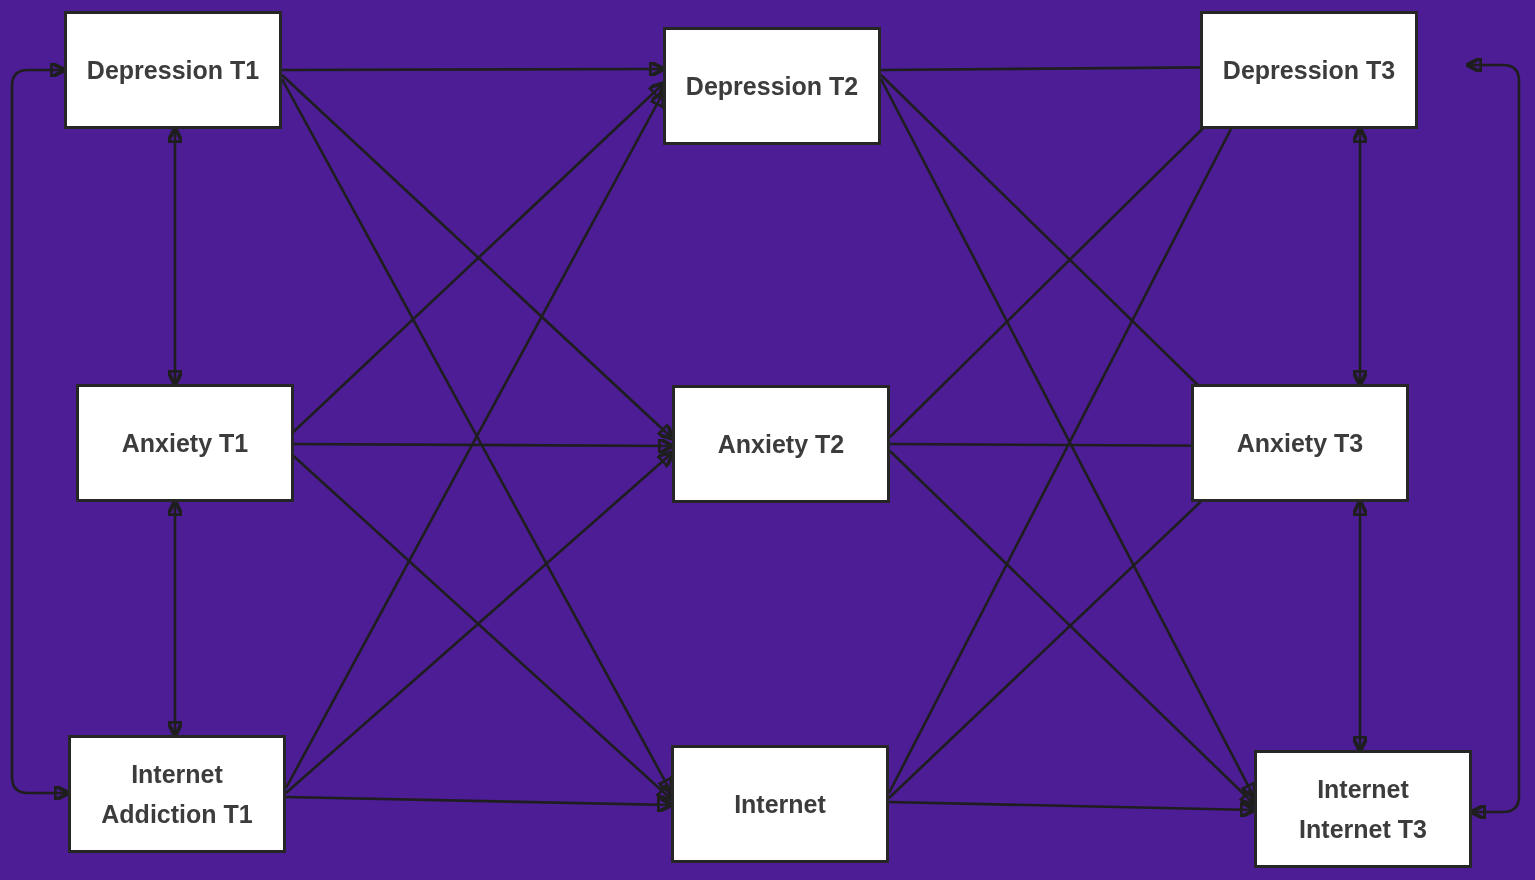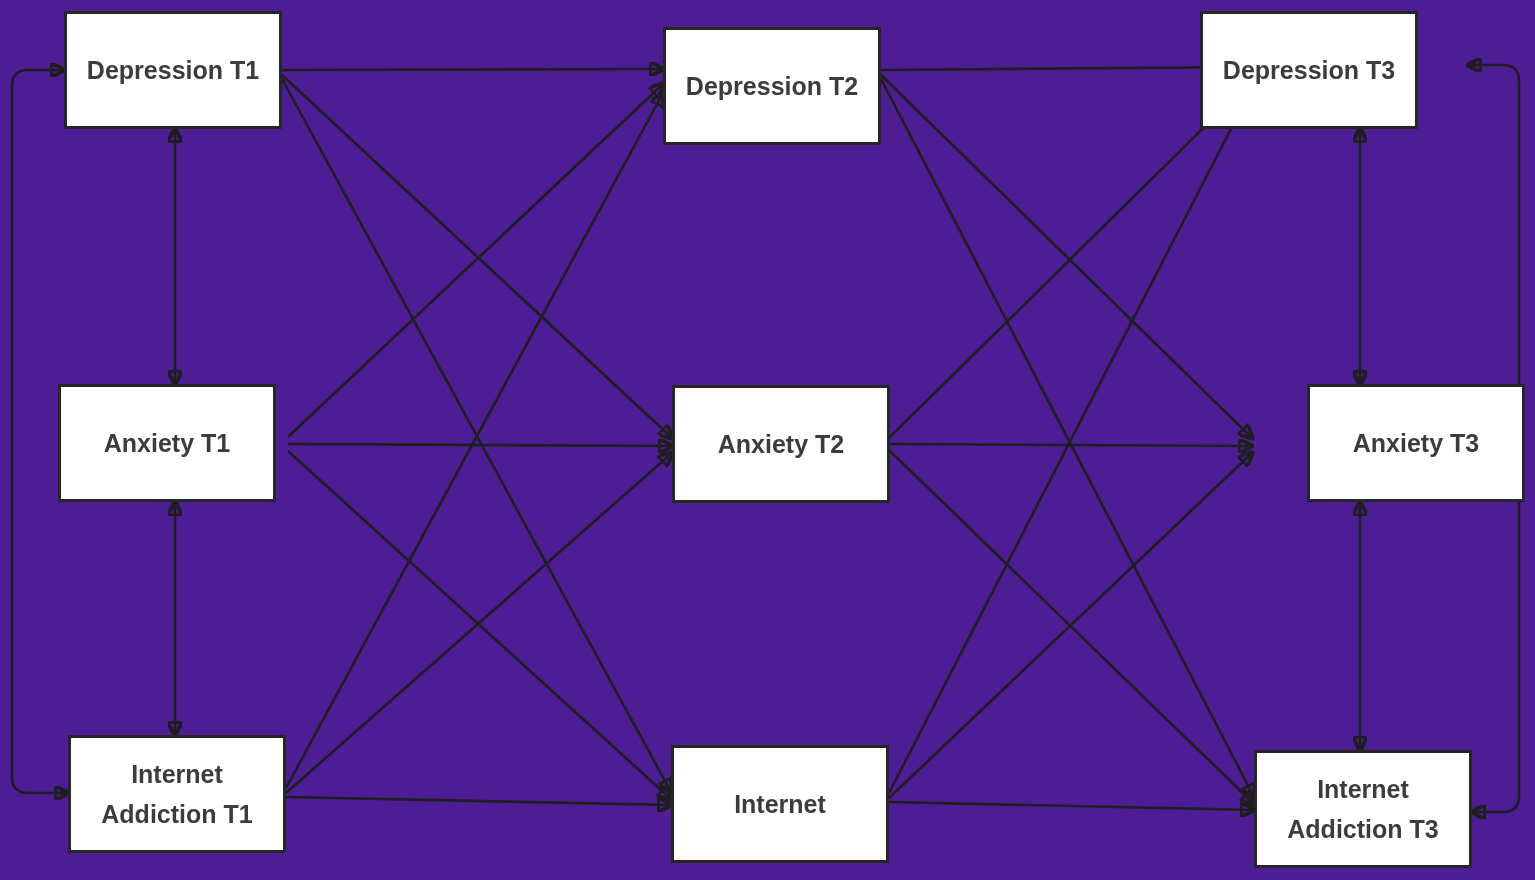--- a/index.html
+++ b/index.html
@@ -35,27 +35,27 @@
     justify-content: center;
     text-align: center;
     color: #3c3c3c;
     font-size: 25px;
     font-weight: 700;
     line-height: 40px;
   }
   .node span { display: block; white-space: nowrap; }
   
   #n-dep-t1 { left: 64px;   top: 11px;  }
-  #n-anx-t1 { left: 58px;   top: 384px; text-align: right; }
+  #n-anx-t1 { left: 76px;   top: 384px; text-align: right; }
   #n-ia-t1  { left: 68px;   top: 735px; }
   #n-dep-t2 { left: 663px;  top: 12px; margin-top: 15px;  }
   #n-anx-t2 { left: 672px;  top: 385px; }
   #n-ia-t2  { left: 671px;  top: 745px; }
   #n-dep-t3 { left: 1200px; top: 11px;  }
-  #n-anx-t3 { left: 1307px; top: 384px; text-align: center; }
+  #n-anx-t3 { left: 1191px; top: 384px; text-align: center; }
   #n-ia-t3  { left: 1254px; top: 750px; }
 </style>
 </head>
 <body>
 
 <div id="stage">
 
   <svg id="edge-layer" viewBox="0 0 1535 880" xmlns="http://www.w3.org/2000/svg">
     <defs>
       <marker id="ah" viewBox="0 0 10 10" refX="9" refY="5" markerWidth="6.2" markerHeight="5.6" orient="auto-start-reverse" markerUnits="strokeWidth">
@@ -121,16 +121,16 @@
   <div class="node" id="n-dep-t3">
     <span>Depression T3</span>
     <span></span>
   </div>
   <div class="node" id="n-anx-t3">
     <span>Anxiety T3</span>
     <span></span>
   </div>
   <div class="node" id="n-ia-t3">
     <span>Internet</span>
-    <span>Addiction T3</span>
+    <span>Internet T3</span>
   </div>
 
 </div>
 
 </body></html>

